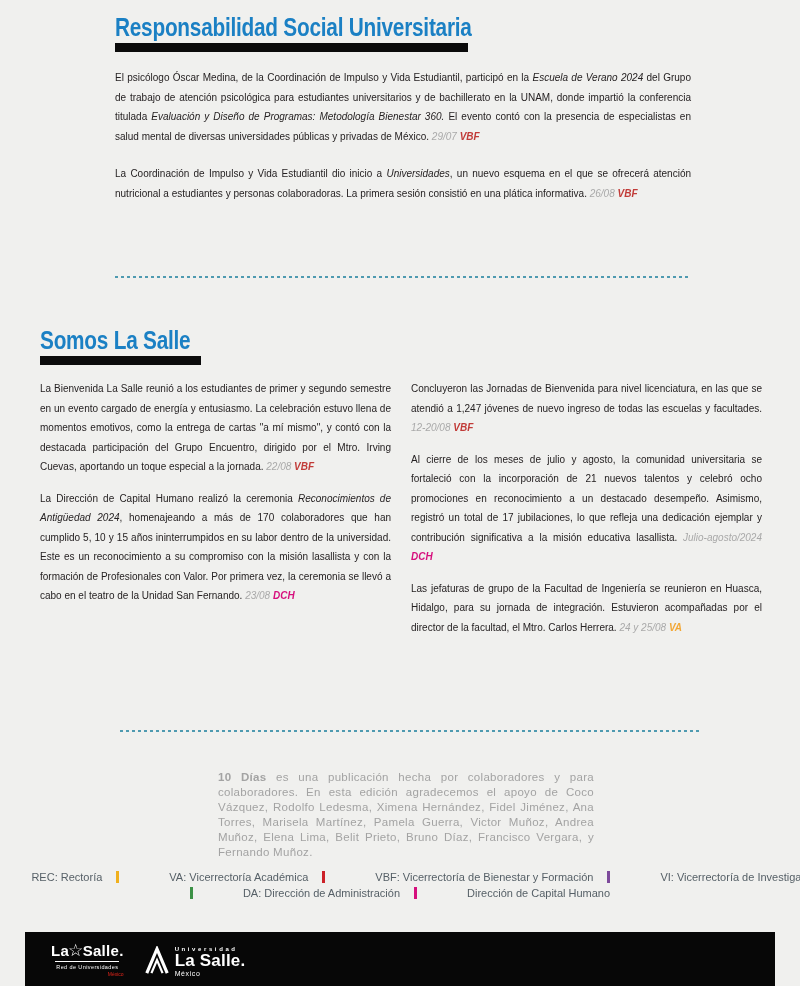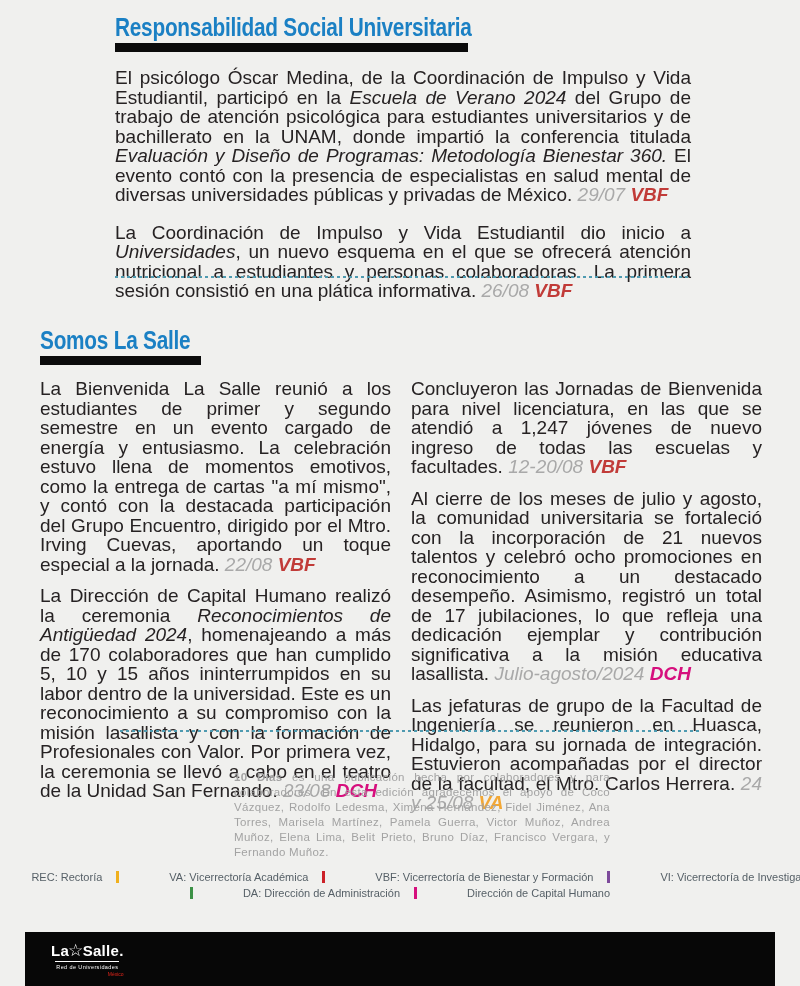--- a/index.html
+++ b/index.html
@@ -20,41 +20,41 @@
   }
   .title-bar{height:9px;background:#0b0b0b;margin-top:2px;}
   .sec-rsu{position:absolute;left:115px;top:13px;width:576px;}
   .sec-rsu .title-bar{width:353px;}
   .sec-somos{position:absolute;left:40px;top:300px;width:722px;margin-top:26px;}
   .sec-somos .title-bar{width:161px;}
   .cols{display:flex;gap:20px;margin-top:14px;}
   .col{width:351px;}
   .para{
     margin:0;
-    font-size:19px;line-height:19.5px;
+    font-size:10px;line-height:19.5px;
     text-align:justify;
     color:#262223;
   }
   .sec-rsu .para:first-of-type{margin-top:16px;}
   .mt18{margin-top:18px;}
   .mt12{margin-top:12px;}
   .i{font-style:italic;}
   .b{font-weight:700;}
   .date{color:var(--date-gray,#a9a9a9);font-style:italic;}
   .vbf{color:var(--vbf-red,#c13b38);font-style:italic;font-weight:700;}
   .dch{color:var(--dch-pink,#d60f7d);font-style:italic;font-weight:700;}
   .va{color:var(--va-orange,#f2a735);font-style:italic;font-weight:700;}
   .dashed{
     position:absolute;height:2px;
     background:repeating-linear-gradient(90deg,var(--divider-teal,#4e9ab0) 0 3px,transparent 3px 6px);
   }
   .d1{left:115px;top:276px;width:576px;}
   .d2{left:120px;top:730px;width:580px;}
   .credits{
-    position:absolute;left:234px;top:770px;width:376px;
+    position:absolute;left:218px;top:770px;width:376px;
     margin:0;font-size:11.5px;line-height:15px;
     color:#a3a3a3;text-align:justify;letter-spacing:0.3px;
   }
   .legend{position:absolute;left:0;top:869px;width:800px;text-align:center;}
   .legend-row{display:flex;justify-content:center;align-items:center;gap:14px;height:16px;}
   .legend-item{display:inline-flex;align-items:center;gap:4px;}
   .legend-bar{display:inline-block;width:3px;height:12px;background:#888;}
   .legend-label{font-size:11px;color:#555f66;white-space:nowrap;margin-left:46px;}
   .footer-bar{
     position:absolute;left:25px;top:932px;width:750px;height:54px;
@@ -147,16 +147,27 @@
       <div class="logo1">
         <div class="l1main">
           <span>La</span>
           <span class="l1star">☆</span>
           <span>Salle.</span>
         </div>
         <div class="l1rule"></div>
         <div class="l1sub">Red de Universidades</div>
         <div class="l1mx">México</div>
       </div>
+      <div class="logo2">
+        <svg class="emblem" width="26" height="30" viewBox="0 0 28 32" aria-hidden="true">
+          <path d="M3 29 L14 3 L25 29" fill="none" stroke="#ffffff" stroke-width="3.4"></path>
+          <path d="M8 29 L14 15 L20 29" fill="none" stroke="#ffffff" stroke-width="2.4"></path>
+        </svg>
+        <div class="l2text">
+          <div class="l2top">Universidad</div>
+          <div class="l2main">La Salle.</div>
+          <div class="l2sub">México</div>
+        </div>
+      </div>
     </div>
   </footer>
 
 </div>
 
 </body></html>

